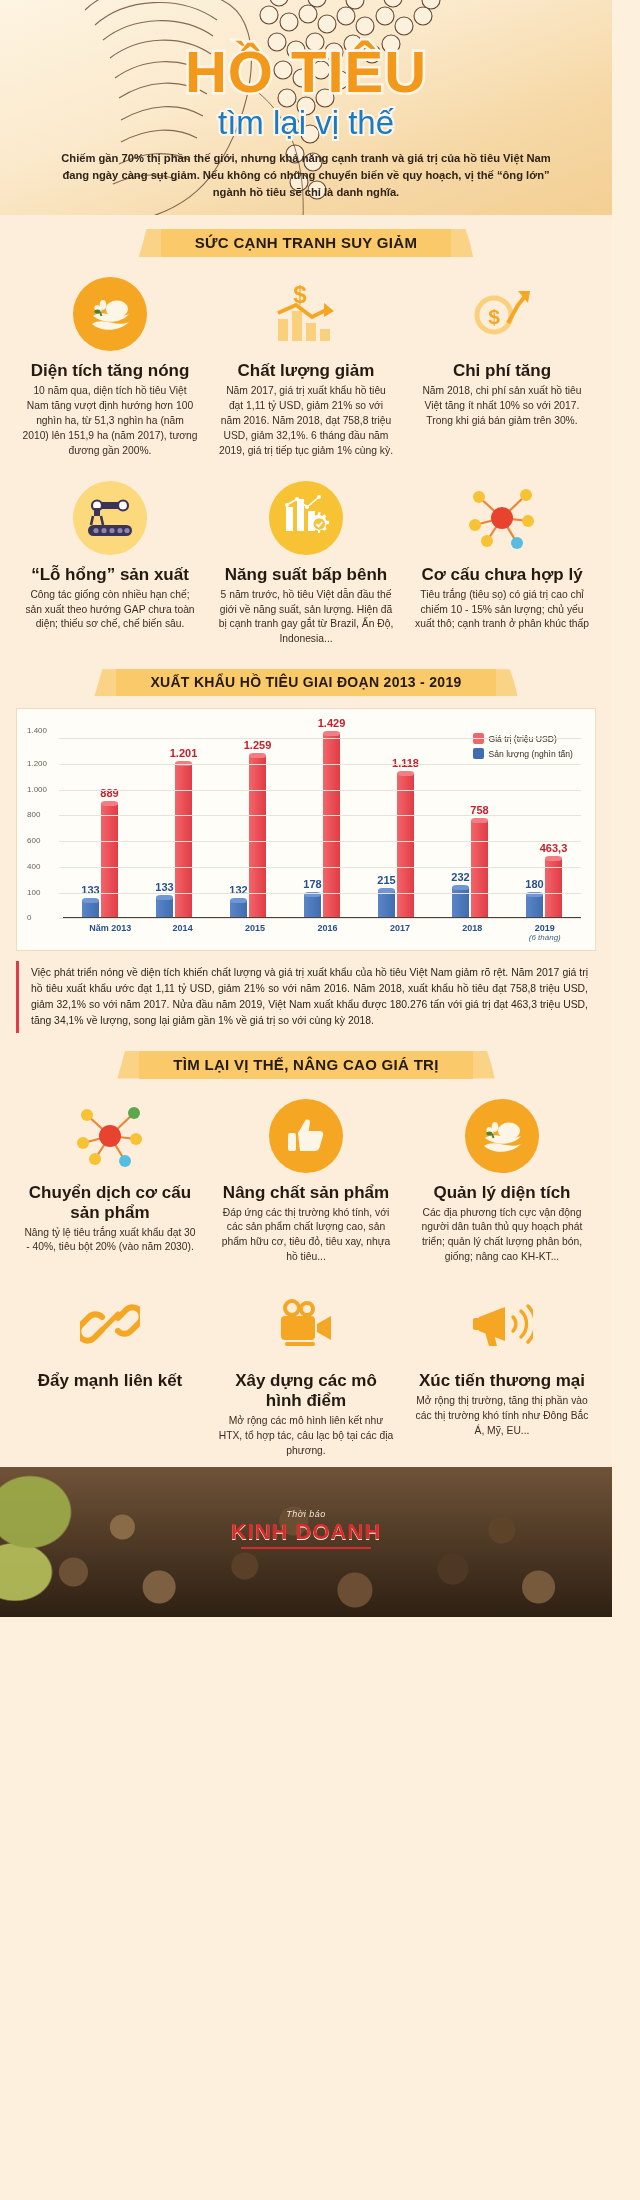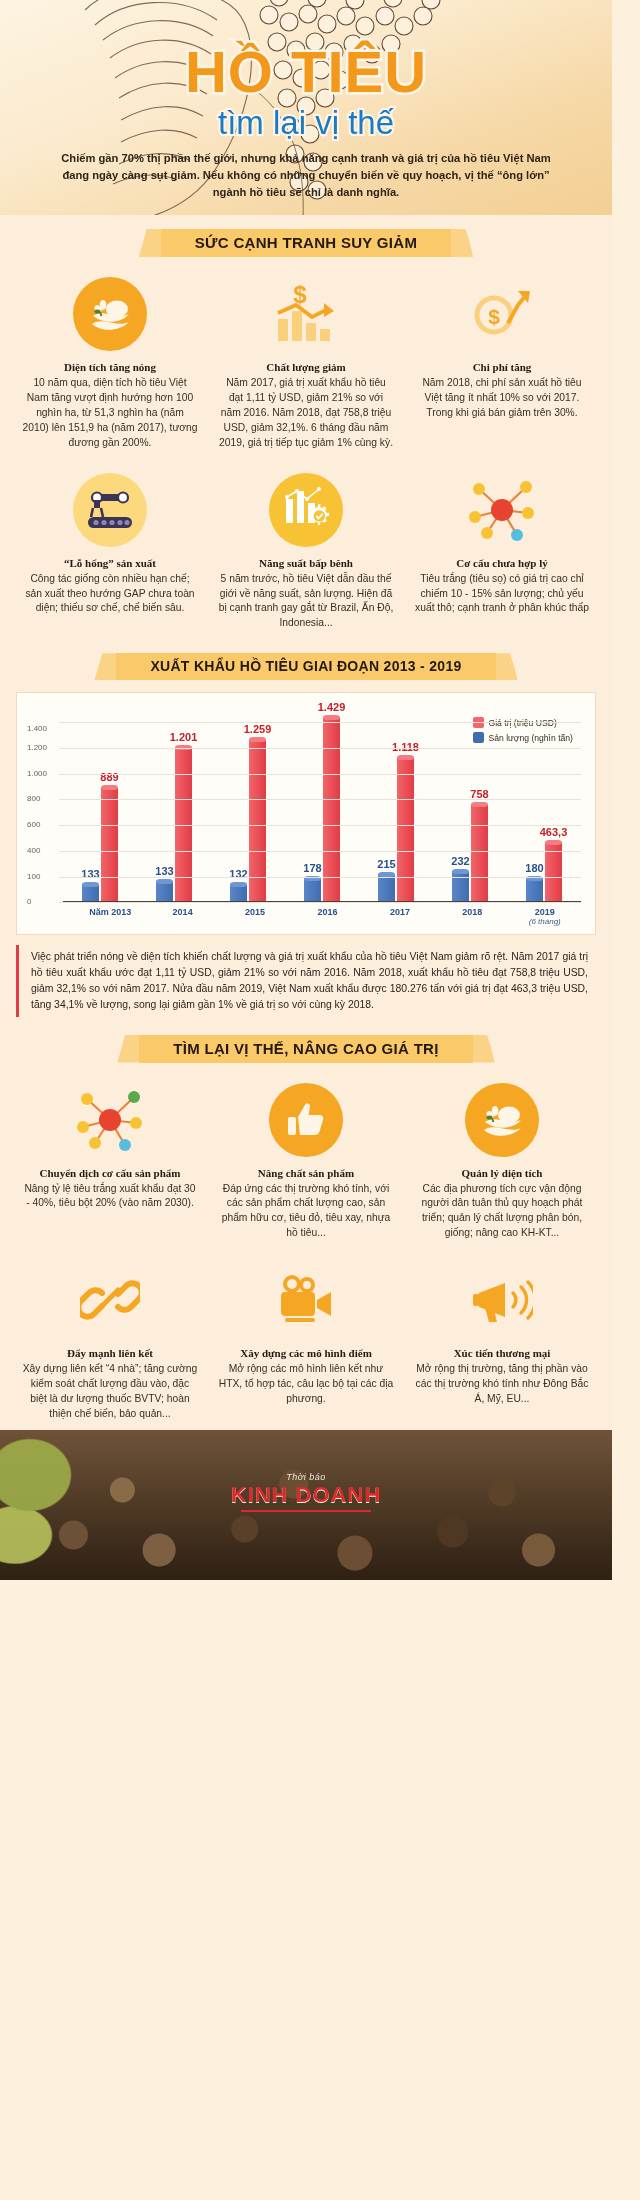--- a/index.html
+++ b/index.html
@@ -58,21 +58,21 @@
   
   .cards { display:flex; padding: 6px 12px 4px; }
   .card { flex:1; padding: 8px 10px 4px; text-align:center; }
   .icon-circle {
     width:74px; height:74px; border-radius:50%;
     margin:0 auto 10px; display:flex; align-items:center; justify-content:center;
     position:relative;
   }
   .icon-plain { width:78px; height:74px; margin:0 auto 10px; display:flex;
     align-items:center; justify-content:center; }
-  .card-title { font-size:11px; font-weight:bold; color:#241a12; margin-bottom:3px;font-family:Liberation Serif, serif; }
+  .card-title { font-size:17px; font-weight:bold; color:#241a12; margin-bottom:3px; }
   .card-text { font-size:10.3px; line-height:1.45; color:#3a2e22; }
 
   
   .chart-box {
     margin:6px 16px 0; background:#fffdf8;
     border:1px solid #f0dcbd; padding:10px 8px 6px; position:relative;
   }
   .chart-area { position:relative; height:225px; }
   .gridline { position:absolute; left:34px; right:6px; height:1px; background:#e8e2d8; }
   .ytick { position:absolute; left:2px; font-size:8px; color:#6c6157; transform:translateY(-5px); }
@@ -416,21 +416,21 @@
       <div class="xlabels" id="chart-xlabels">
           <div class="xlab">Năm 2013</div>
           <div class="xlab">2014</div>
           <div class="xlab">2015</div>
           <div class="xlab">2016</div>
           <div class="xlab">2017</div>
           <div class="xlab">2018</div>
           <div class="xlab">2019<small>(6 tháng)</small></div>
         </div>
     <div class="gridline" style="top: 18.8667px;"></div>
-        <div class="ytick" style="top: 26px;">1.400</div>
+        <div class="ytick" style="top: 12px;">1.400</div>
         <div class="gridline" style="top: 44.6px;"></div>
         <div class="ytick" style="top: 44.6px;">1.200</div>
         <div class="gridline" style="top: 70.3333px;"></div>
         <div class="ytick" style="top: 70.3333px;">1.000</div>
         <div class="gridline" style="top: 96.0667px;"></div>
         <div class="ytick" style="top: 96.0667px;">800</div>
         <div class="gridline" style="top: 121.8px;"></div>
         <div class="ytick" style="top: 121.8px;">600</div>
         <div class="gridline" style="top: 147.533px;"></div>
         <div class="ytick" style="top: 147.533px;">400</div>
@@ -507,21 +507,20 @@
       <div class="icon-plain">
         <svg width="60" height="56" viewBox="0 0 60 56">
           <g fill="none" stroke="#f5a623" stroke-width="6" stroke-linecap="round">
             <path d="M22 34 l-8 8 a9 9 0 01-13-13 l8-8 a9 9 0 0113 0"></path>
             <path d="M38 22 l8-8 a9 9 0 0113 13 l-8 8 a9 9 0 01-13 0"></path>
             <path d="M22 34 L38 18" stroke-width="5"></path>
           </g>
         </svg>
       </div>
       <div class="card-title">Đẩy mạnh liên kết</div>
-      <div class="card-text">Xây dựng liên kết “4 nhà”; tăng cường kiểm soát chất lượng đầu vào, đặc biệt là dư lượng thuốc BVTV; hoàn thiện chế biến, bảo quản...</div>
     </div>
 
     <div class="card">
       <div class="icon-plain">
         <svg width="62" height="52" viewBox="0 0 62 52">
           <rect x="6" y="18" width="34" height="24" rx="4" fill="#f5a623"></rect>
           <path d="M42 26 L56 18 L56 42 L42 34 Z" fill="#f5a623"></path>
           <circle cx="17" cy="10" r="7" fill="none" stroke="#f5a623" stroke-width="4"></circle>
           <circle cx="32" cy="11" r="6" fill="none" stroke="#f5a623" stroke-width="4"></circle>
           <rect x="10" y="44" width="30" height="4" rx="2" fill="#f5a623"></rect>

